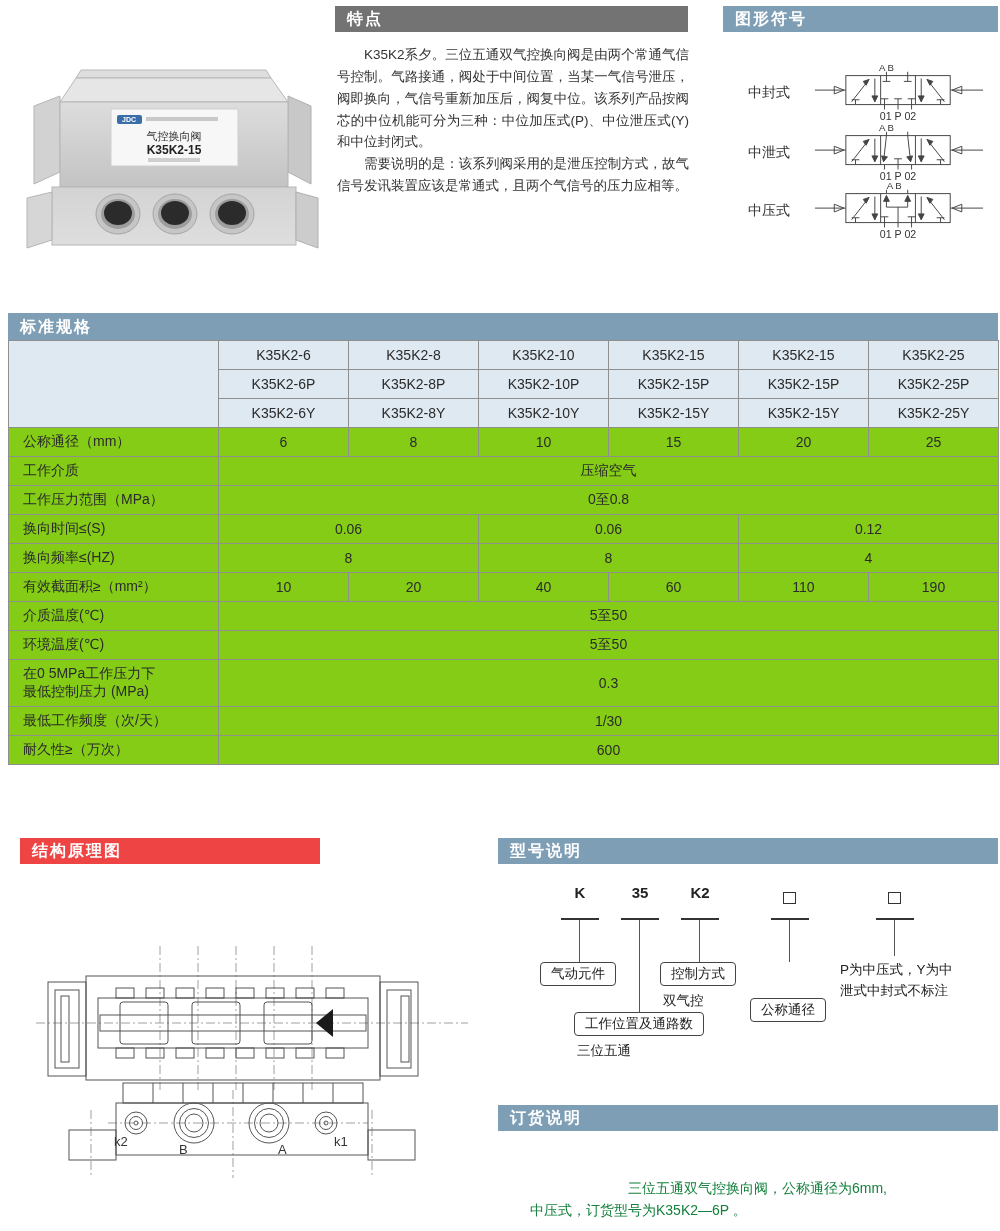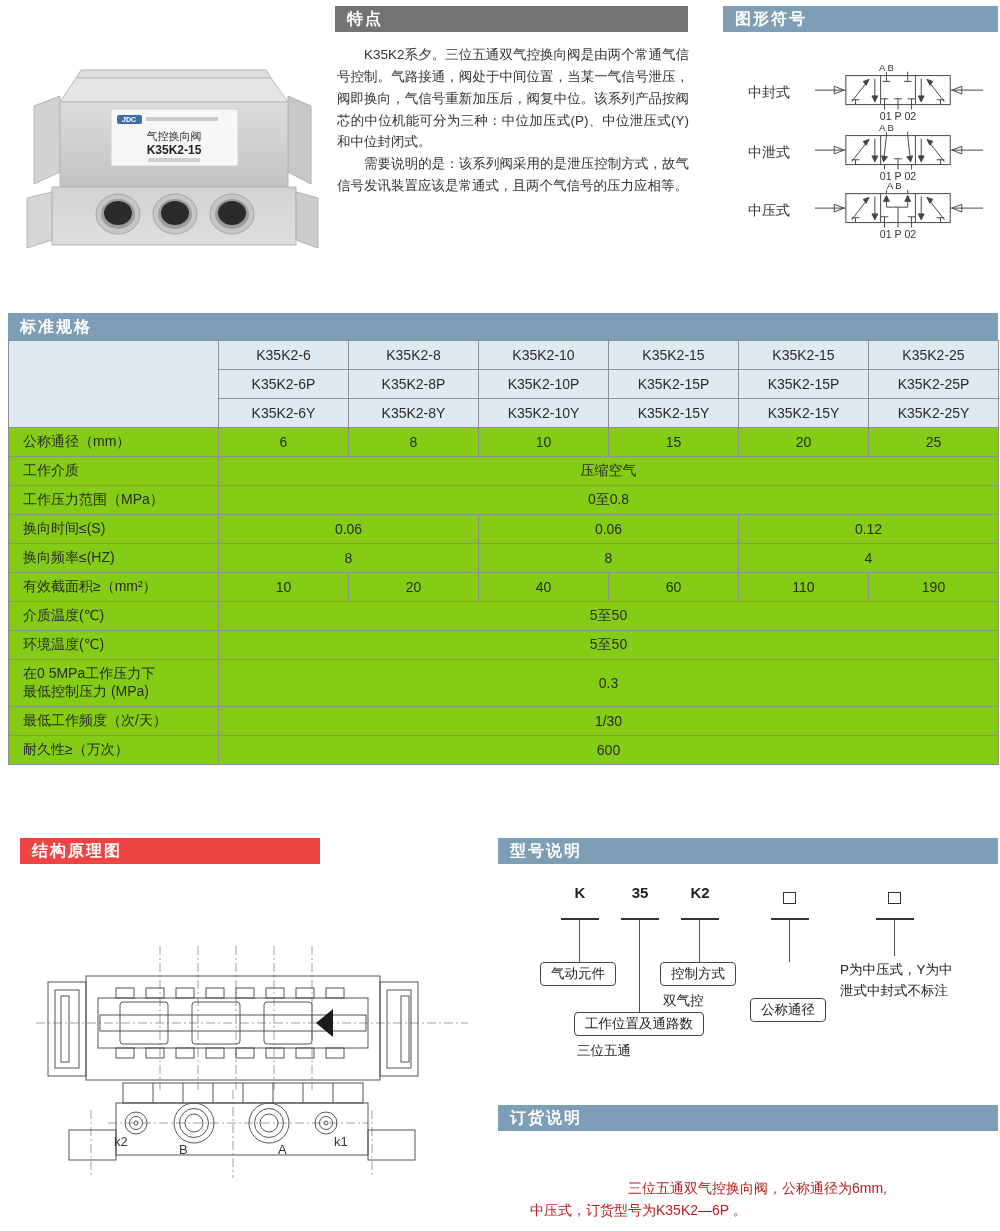--- a/index.html
+++ b/index.html
@@ -38,21 +38,21 @@
   .mbox { position:absolute; width:13px; height:12px; border:1.5px solid #333; top:22px; }
   .munder { position:absolute; width:38px; height:2px; background:#333; top:48px; }
   .mline { position:absolute; width:1px; background:#555; }
   .bubble { position:absolute; border:1.2px solid #444; border-radius:4px;
     font-size:13.5px; color:#222; padding:2px 10px; white-space:nowrap;
     background:#fff; text-align:center; }
   .msub { position:absolute; font-size:13.5px; color:#222; white-space:nowrap; }
   .mnote { position:absolute; font-size:13.5px; color:#222; line-height:1.55; width:140px; }
   
   .ordering-text { position:absolute; left:530px; top:1178px; width:440px;
-    font-size:14px; line-height:1.55; color:#b91c1c; }
+    font-size:14px; line-height:1.55; color:#15803d; }
   .ordering-text .l1 { text-indent:7em; }
   
   .photo-svg { position:absolute; left:25px; top:52px; }
   .structure-svg { position:absolute; left:28px; top:938px; }
   svg text { font-family:"Liberation Sans","DejaVu Sans",sans-serif; }
 </style>
 </head>
 <body>
 
 <div class="page">

